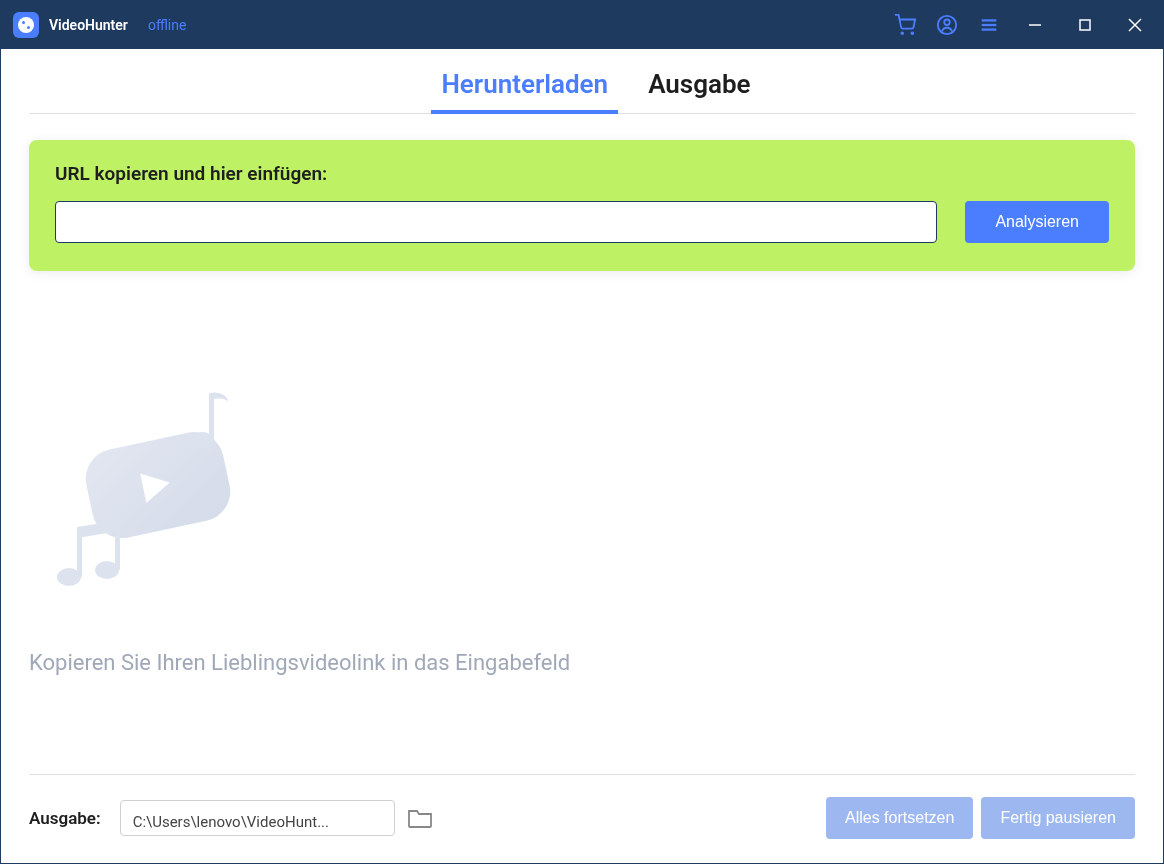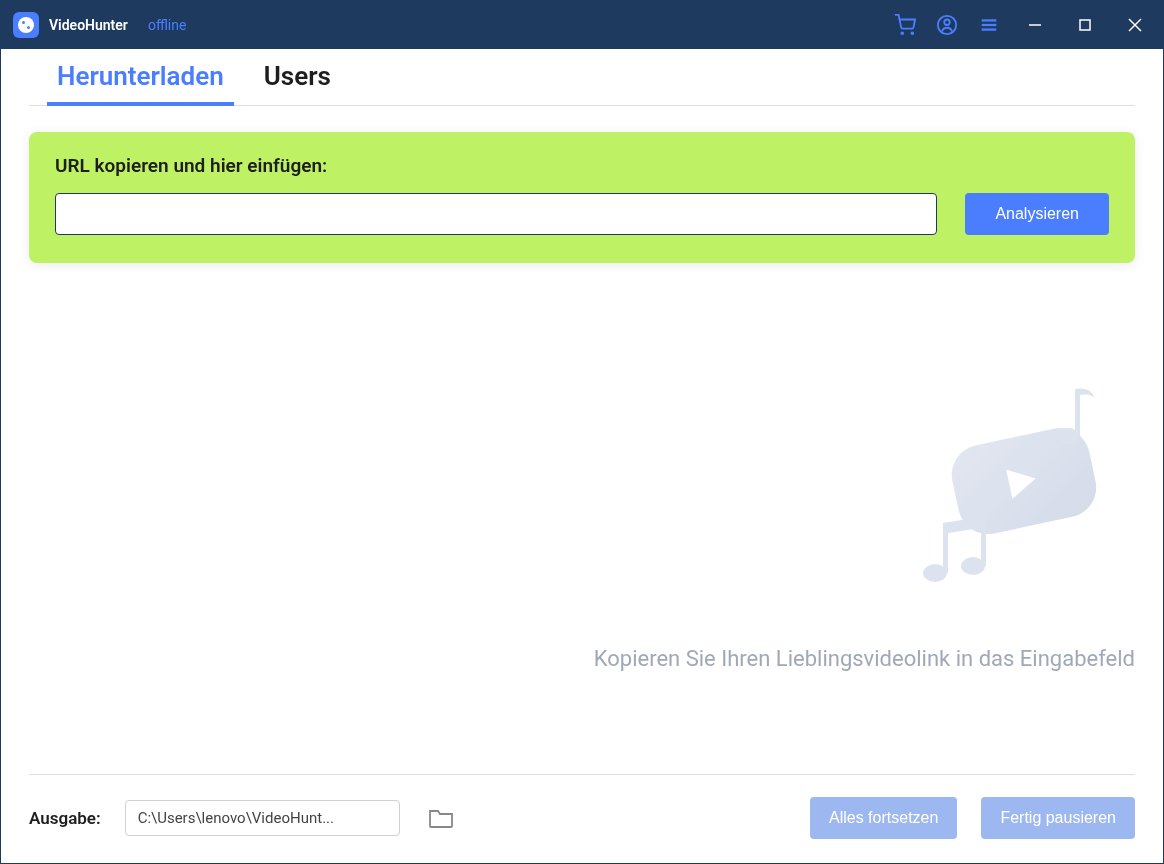--- a/index.html
+++ b/index.html
@@ -101,23 +101,24 @@
     }
     .content {
       padding: 0 28px;
       height: calc(100% - 48px);
       display: flex;
       flex-direction: column;
     }
     .tabs {
       display: flex;
       gap: 40px;
-      padding-top: 12px;
+      padding-top: 20px;
       border-bottom: 1px solid #e0e0e0;
       padding-left: 28px;
+      justify-content: center;
     }
     .tab {
       font-size: 26px;
       font-weight: 600;
       padding-bottom: 14px;
       cursor: pointer;
       color: #1e1e1e;
       position: relative;
     }
     .tab.active {
@@ -168,58 +169,59 @@
       border-radius: 4px;
       font-size: 16px;
       font-weight: 500;
       cursor: pointer;
       text-align: right;
     }
     .empty-state {
       flex: 1;
       display: flex;
       flex-direction: column;
-      align-items: flex-end;
+      align-items: flex-start;
       justify-content: center;
       gap: 40px;
     }
     .empty-illustration {
       width: 240px;
       height: 240px;
       position: relative;
       opacity: 0.6;
     }
     .empty-text {
       font-size: 22px;
       color: #a0a8b8;
     }
     .footer {
       border-top: 1px solid #e0e0e0;
       padding: 22px 0 24px;
       display: flex;
       align-items: center;
-      gap: 24px;
+      gap: 8px;
     }
     .output-label {
       font-size: 17px;
       font-weight: 600;
       color: #1e1e1e;
     }
     .output-path {
       width: 275px;
       height: 36px;
       border: 1px solid #d0d0d0;
       border-radius: 4px;
-      padding: 16px 12px;
-      display: flex;
-      align-items: center;
+      padding: 4px 12px;
+      display: flex;
+      align-items: flex-end;
       font-size: 15px;
       color: #444;
       overflow: hidden;
       white-space: nowrap;
+      margin-left: 11px;
     }
     .folder-btn {
       width: 36px;
       height: 28px;
       display: flex;
       align-items: center;
       justify-content: center;
       cursor: pointer;
       color: #888;
     }
@@ -286,21 +288,21 @@
         <line x1="2" y1="2" x2="14" y2="14"></line>
           <line x1="14" y1="2" x2="2" y2="14"></line>
       </svg>
     </div>
   </div>
 </div>
 
 <div class="content">
   <div class="tabs">
     <div class="tab active">Herunterladen</div>
-    <div class="tab">Users</div>
+    <div class="tab">Ausgabe</div>
   </div>
 
   <div class="url-card">
     <div class="url-label">URL kopieren und hier einfügen:</div>
     <div class="url-row">
       <input type="text" class="url-input" value="" style="">
       <button class="analyze-btn">Analysieren</button>
     </div>
   </div>
 

